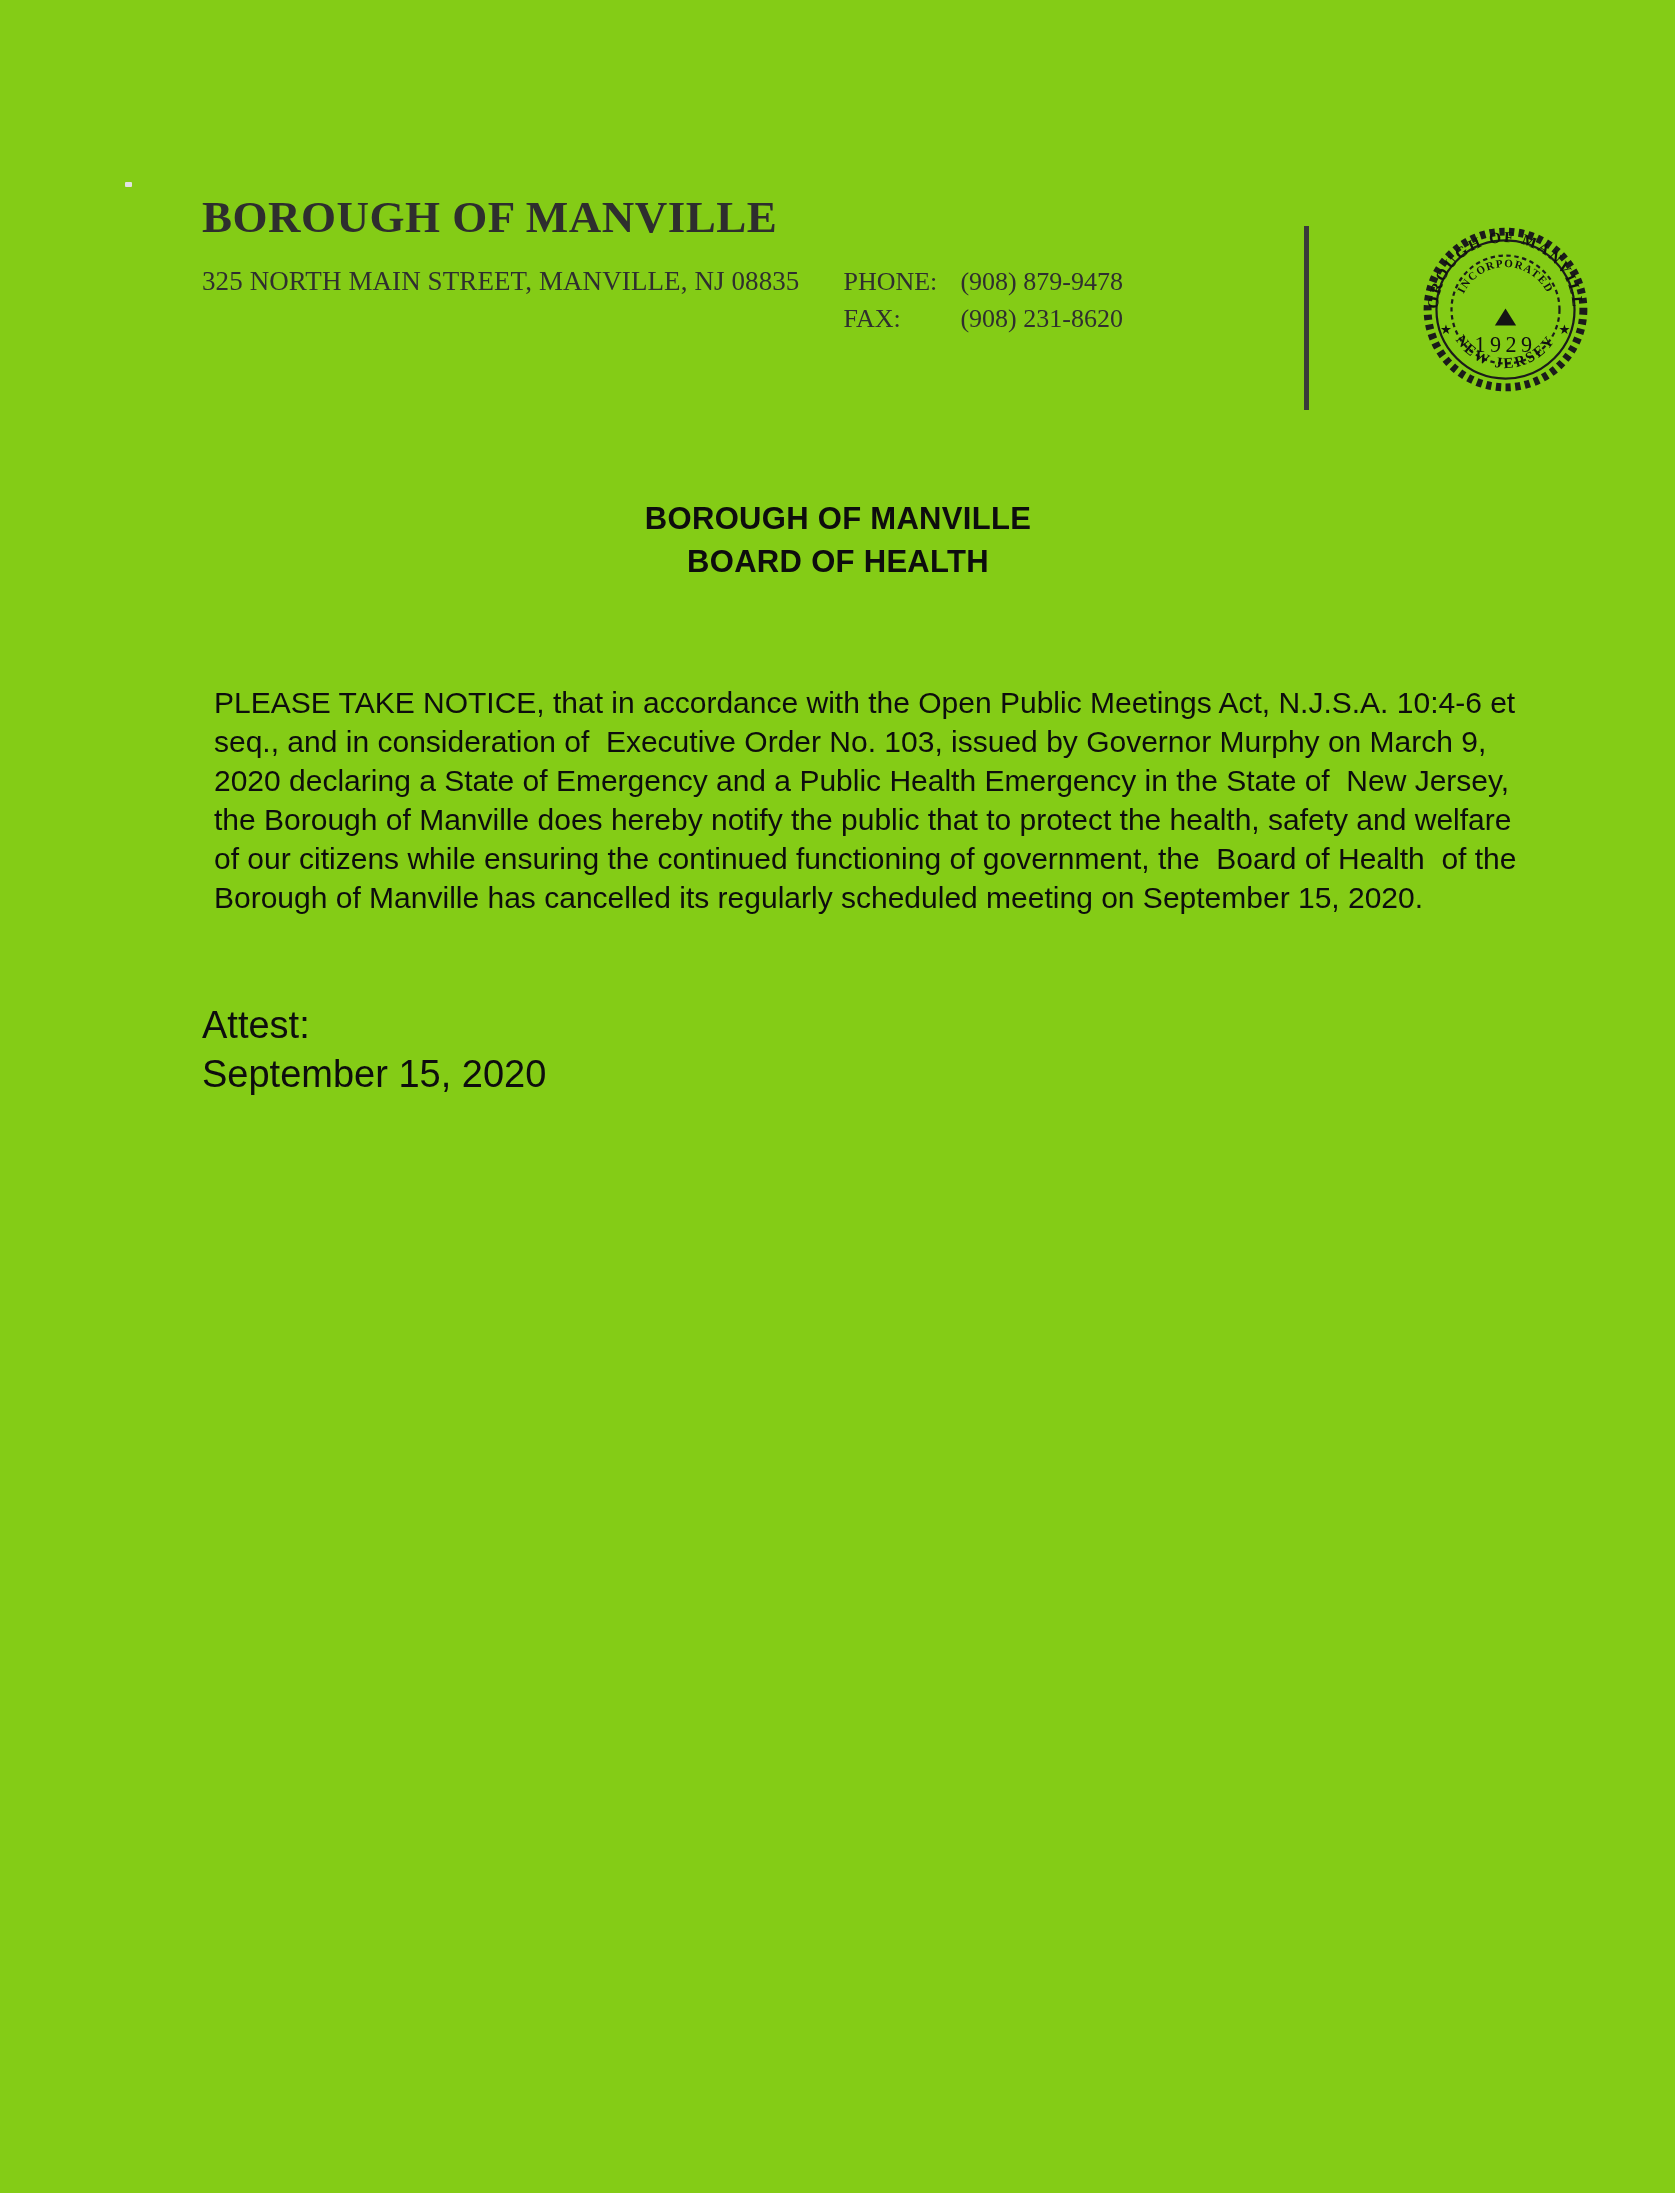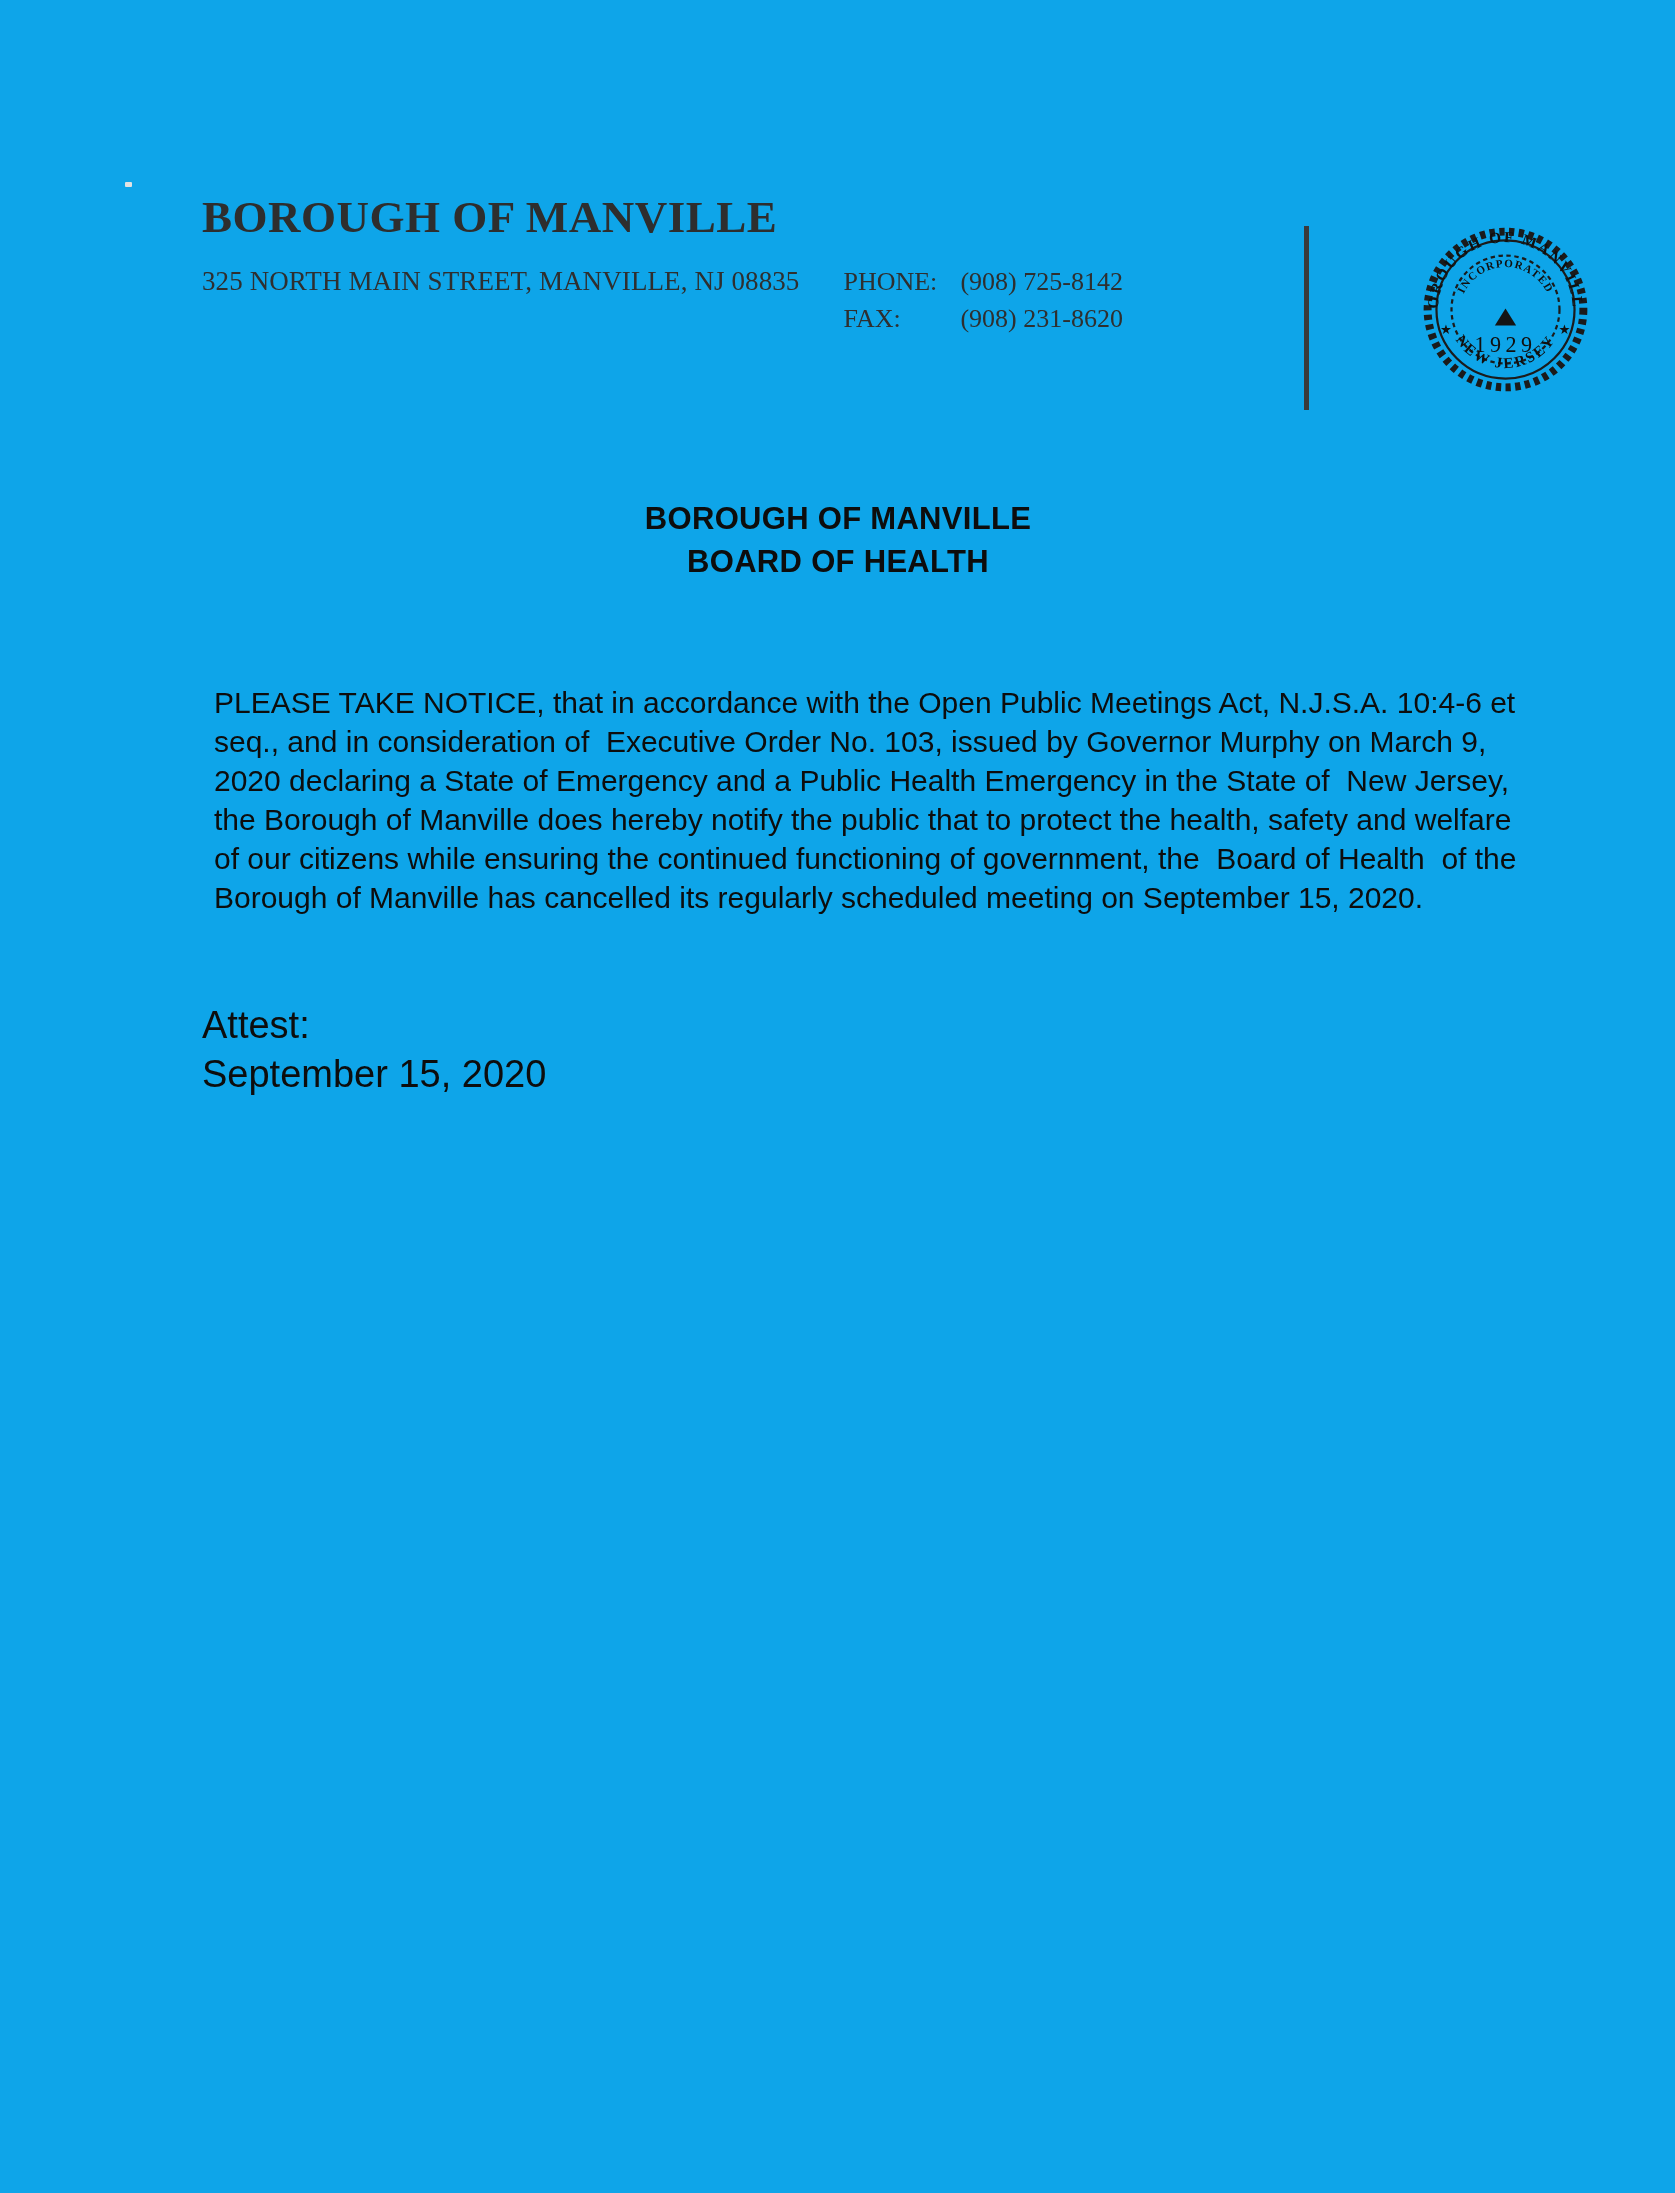--- a/index.html
+++ b/index.html
@@ -6,21 +6,21 @@
   html, body {
     margin: 0;
     padding: 0;
     background: #ffffff;
   }
 
   .page {
     position: relative;
     width: 1676px;
     height: 2194px;
-    background: #0ea5e9;
+    background: #84cc16;
     overflow: hidden;
     font-family: "Liberation Sans", sans-serif;
     color: #111111;
   }
 
   
   .scan-speck {
     position: absolute;
     left: 125px;
     top: 182px;
@@ -158,21 +158,21 @@
 
   <div class="letterhead">
     <div class="org-title">BOROUGH OF MANVILLE</div>
 
     <div class="contact-row">
       <div class="address-line">325 NORTH MAIN STREET, MANVILLE, NJ 08835</div>
 
       <div class="phone-block">
         <div class="row">
           <span class="lbl">PHONE:</span>
-          <span class="val">(908) 725-8142</span>
+          <span class="val">(908) 879-9478</span>
         </div>
         <div class="row">
           <span class="lbl">FAX:</span>
           <span class="val">(908) 231-8620</span>
         </div>
       </div>
     </div>
   </div>
 
   <div class="divider-rule"></div>

